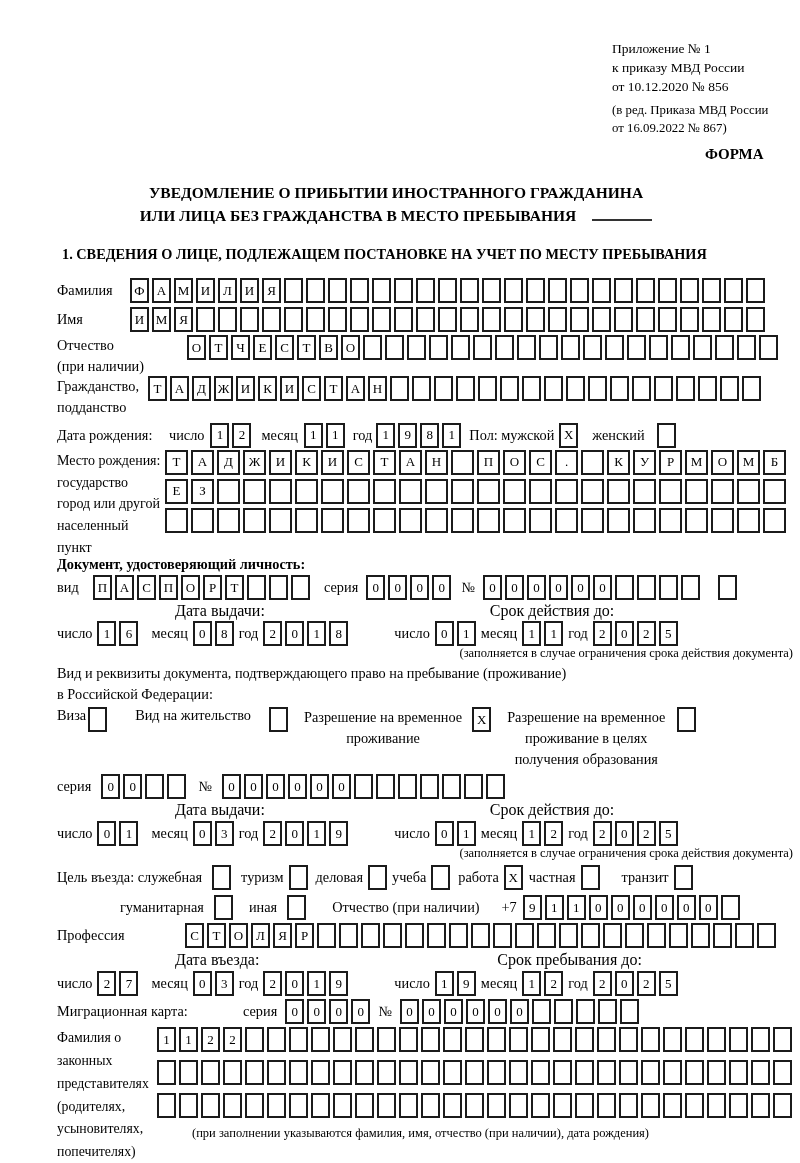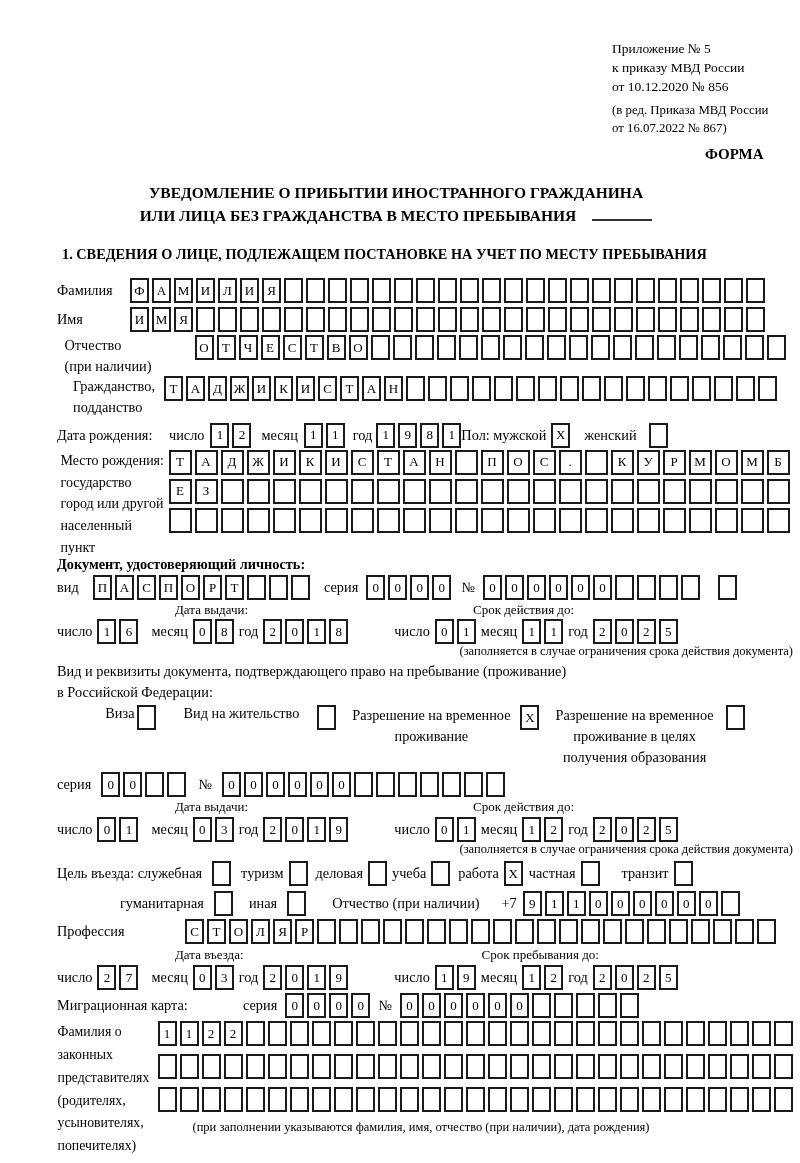--- a/index.html
+++ b/index.html
@@ -11,53 +11,53 @@
   .annex .amend { margin-top:5px; font-size:12.8px; }
   .form-word { position:absolute; left:705px; top:146px; font-weight:bold; font-size:15px; }
   .title { position:absolute; left:0; top:181px; width:792px; text-align:center;
            font-weight:bold; font-size:15.5px; line-height:1.5; }
   .t-underline { display:inline-block; width:60px; border-bottom:2px solid #333; margin-left:16px; }
   .section1 { position:absolute; left:62px; top:246px; font-weight:bold; font-size:14.3px; }
 
   .form-body { position:absolute; left:57px; top:278px; width:736px; font-size:14.3px; }
 
   .row { display:flex; align-items:center; }
-  .row.top { align-items:flex-start;justify-content:center; }
+  .row.top { align-items:flex-start; }
   .lbl { white-space:nowrap; }
   .lblcol { display:flex; flex-direction:column; line-height:1.45; flex:none; }
 
   .cells { display:flex; gap:3px; flex:none; }
   .cell {
     box-sizing:border-box; width:19px; height:25px; flex:none;
     border:2px solid #1b1b1b; display:flex; align-items:center; justify-content:center;
     font-size:13px; background:#fff;
   }
   .cells.wide .cell { width:23px; }
   .cb { margin-left:5px; }
 
   .dgroup { display:flex; align-items:center; gap:5px; }
   .note { font-size:12.5px; }
-  .hdr  { font-size:13px;align-items:center; }
+  .hdr  { font-size:16px;align-items:center; }
   .center-bold { text-align:left; font-weight:bold; font-size:14.3px; }
 
   .mb2{margin-bottom:2px}.mb3{margin-bottom:3px}.mb4{margin-bottom:4px}
   .mb5{margin-bottom:5px}.mb8{margin-bottom:8px}
 </style>
 </head>
 <body>
 
 <div class="page">
 
   <div class="annex">
-    <div>Приложение № 5</div>
+    <div>Приложение № 1</div>
     <div>к приказу МВД России</div>
     <div>от 10.12.2020 № 856</div>
     <div class="amend">
       <div>(в ред. Приказа МВД России</div>
-      <div>от 16.07.2022 № 867)</div>
+      <div>от 16.09.2022 № 867)</div>
     </div>
   </div>
 
   <div class="form-word">ФОРМА</div>
 
   <div class="title">
     <div>УВЕДОМЛЕНИЕ О ПРИБЫТИИ ИНОСТРАННОГО ГРАЖДАНИНА</div>
     <div>
       <span>ИЛИ ЛИЦА БЕЗ ГРАЖДАНСТВА В МЕСТО ПРЕБЫВАНИЯ</span><span class="t-underline"></span>
     </div>
@@ -222,21 +222,21 @@
           <span class="cell">1</span>
           <span class="cell">1</span>
         </div>
       <span class="lbl" style="margin:0 4px 0 8px">год</span>
       <div class="cells">
           <span class="cell">1</span>
           <span class="cell">9</span>
           <span class="cell">8</span>
           <span class="cell">1</span>
         </div>
-      <span class="lbl" style="">Пол: мужской</span>
+      <span class="lbl" style="margin-left:8px">Пол: мужской</span>
       <span class="cell cb">X</span>
       <span class="lbl" style="margin-left:14px">женский</span>
       <span class="cell cb" style="margin-left:12px"></span>
     </div>
 
     <div class="row top">
       <div class="lblcol" style="width:108px; font-size:14px; line-height:1.55">
         <span>Место рождения:</span>
         <span>государство</span>
         <span>город или другой</span>

